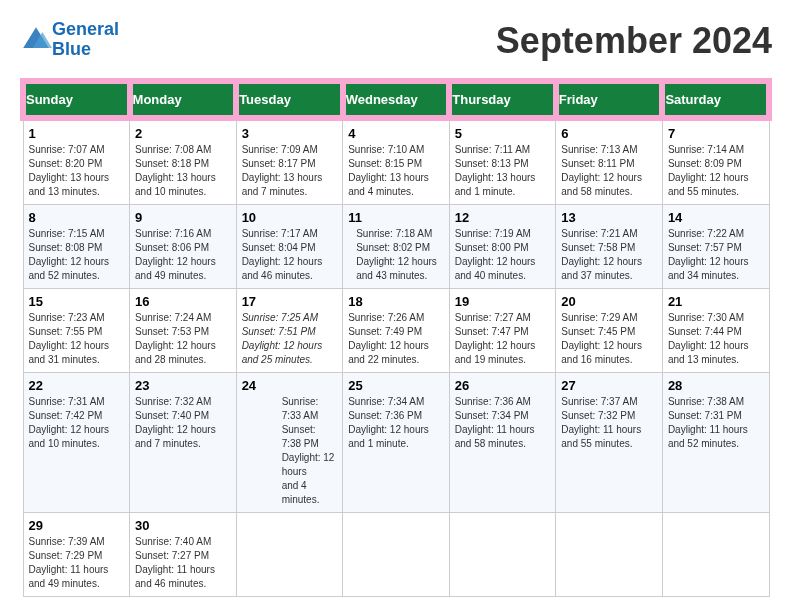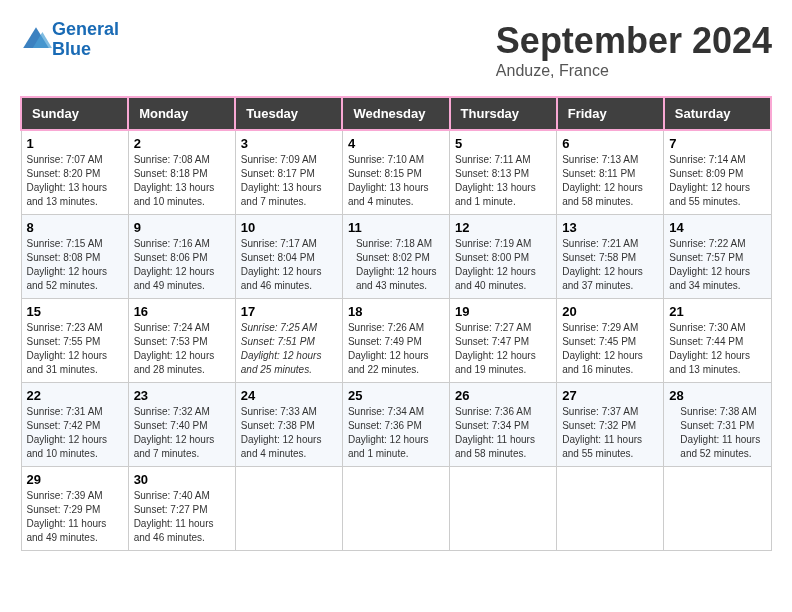--- a/index.html
+++ b/index.html
@@ -45,27 +45,27 @@
     .location {
       font-size: 16px;
       color: #555;
     }
     .calendar-table {
       width: 100%;
       border-collapse: collapse;
       font-size: 11px;
     }
     .calendar-table th {
-      background: #404040;
+      background: #15803d;
       color: #fff;
-      padding: 8px 10px;
+      padding: 8px 0;
       text-align: left;
       font-size: 13px;
       font-weight: bold;
-      border: 2px solid #f9a8d4;
+      border: 6px solid #f9a8d4;
     }
     .calendar-table td {
       border: 1px solid #ccc;
       vertical-align: top;
       padding: 5px 5px;
       width: calc(100% / 7);
       min-height: 80px;
       background: #fff;
     }
     .calendar-table tr:nth-child(even) td {
@@ -95,21 +95,20 @@
       <polygon points="20,4 36,30 4,30" fill="#1a6bb5" opacity="0.85"></polygon>
       <polygon points="28,10 40,30 16,30" fill="#4a9fd4" opacity="0.7"></polygon>
     </svg>
     <div class="logo-text">
       <div><span>General</span></div>
       <div><span>Blue</span></div>
     </div>
   </div>
   <div class="title-block">
     <div class="month-title">September 2024</div>
-    <div class="location">Anduze, France</div>
   </div>
 </div>
 
 <table class="calendar-table">
   <thead>
     <tr>
     <th>Sunday</th>
         <th>Monday</th>
         <th>Tuesday</th>
         <th>Wednesday</th>
@@ -282,21 +281,21 @@
         </td>
         <td>
           <span class="day-num">23</span>
           <div class="day-info" style="white-space: pre-line;">Sunrise: 7:32 AM
 Sunset: 7:40 PM
 Daylight: 12 hours
 and 7 minutes.</div>
         </td>
         <td>
           <span class="day-num">24</span>
-          <div class="day-info" style="white-space: pre-line;">Sunrise: 7:33 AM
+          <div class="day-info" style="white-space: pre-line; margin-left: 40px;">Sunrise: 7:33 AM
 Sunset: 7:38 PM
 Daylight: 12 hours
 and 4 minutes.</div>
         </td>
         <td>
           <span class="day-num">25</span>
           <div class="day-info" style="white-space: pre-line;">Sunrise: 7:34 AM
 Sunset: 7:36 PM
 Daylight: 12 hours
 and 1 minute.</div>
@@ -310,21 +309,21 @@
         </td>
         <td>
           <span class="day-num">27</span>
           <div class="day-info" style="white-space: pre-line;">Sunrise: 7:37 AM
 Sunset: 7:32 PM
 Daylight: 11 hours
 and 55 minutes.</div>
         </td>
         <td>
           <span class="day-num">28</span>
-          <div class="day-info" style="white-space: pre-line; margin-left: 11px;">Sunrise: 7:38 AM
+          <div class="day-info" style="white-space: pre-line;">Sunrise: 7:38 AM
 Sunset: 7:31 PM
 Daylight: 11 hours
 and 52 minutes.</div>
         </td>
       </tr>
       <tr>
         <td>
           <span class="day-num">29</span>
           <div class="day-info" style="white-space: pre-line;">Sunrise: 7:39 AM
 Sunset: 7:29 PM

